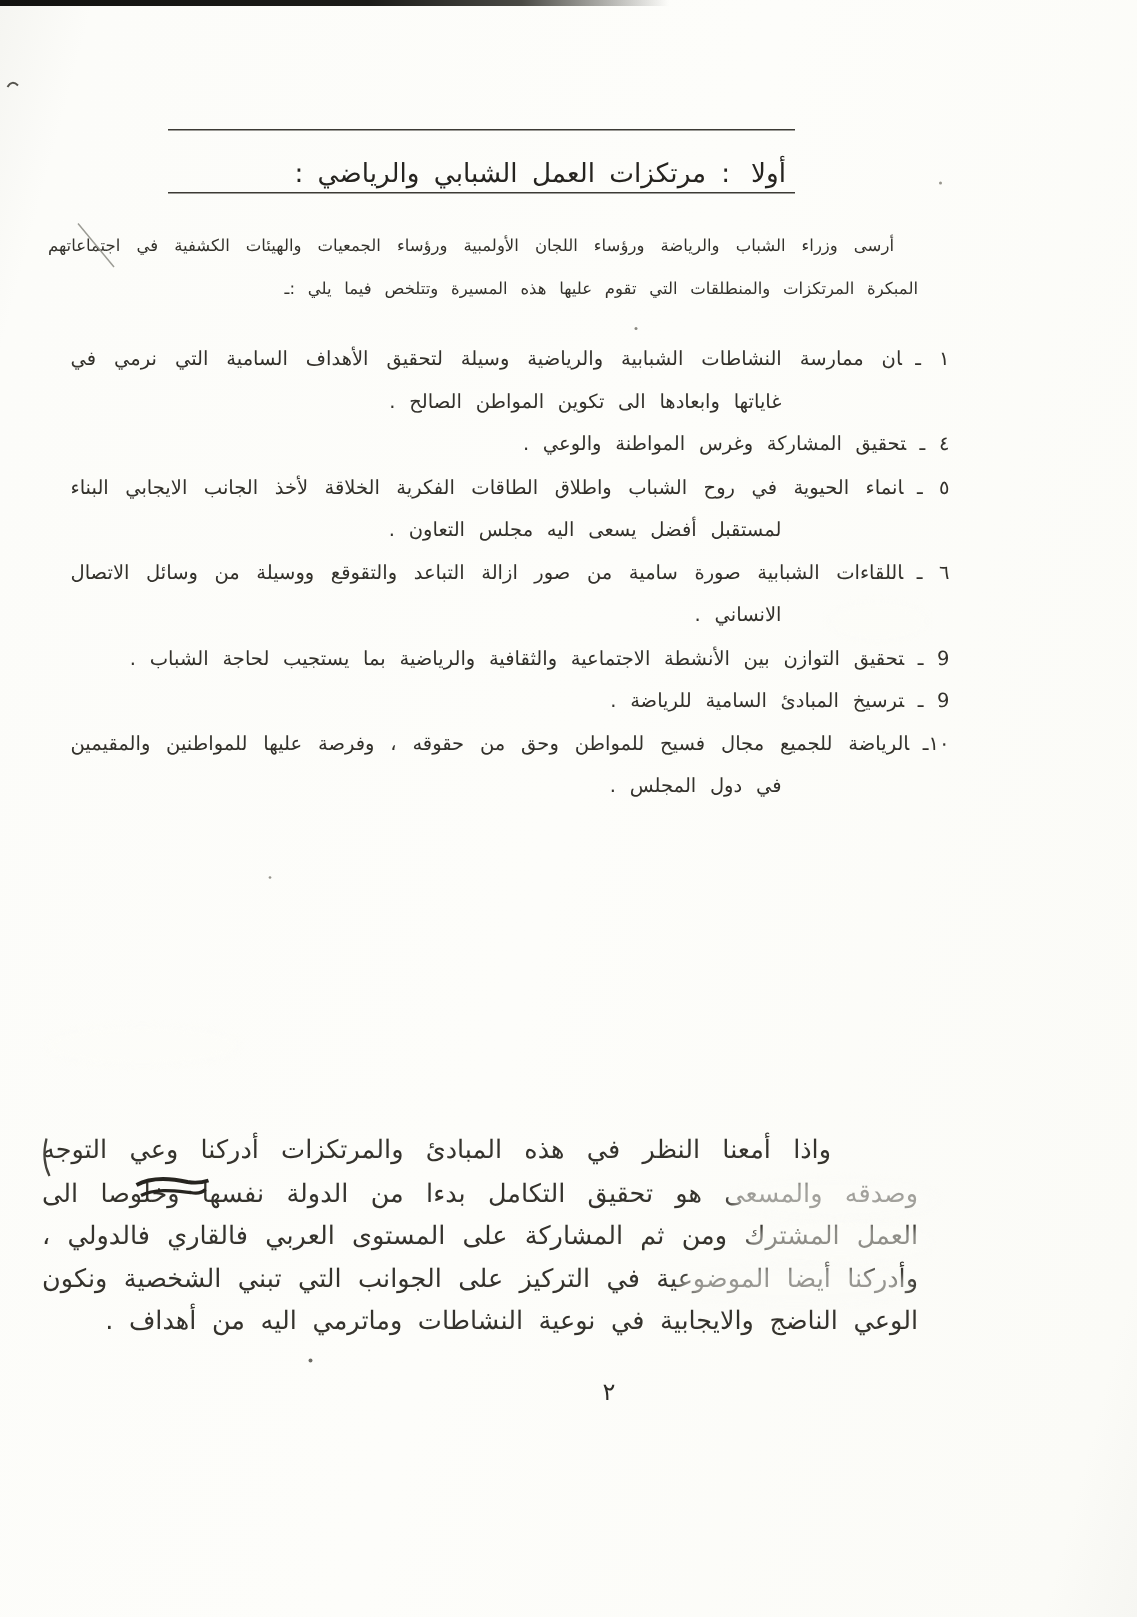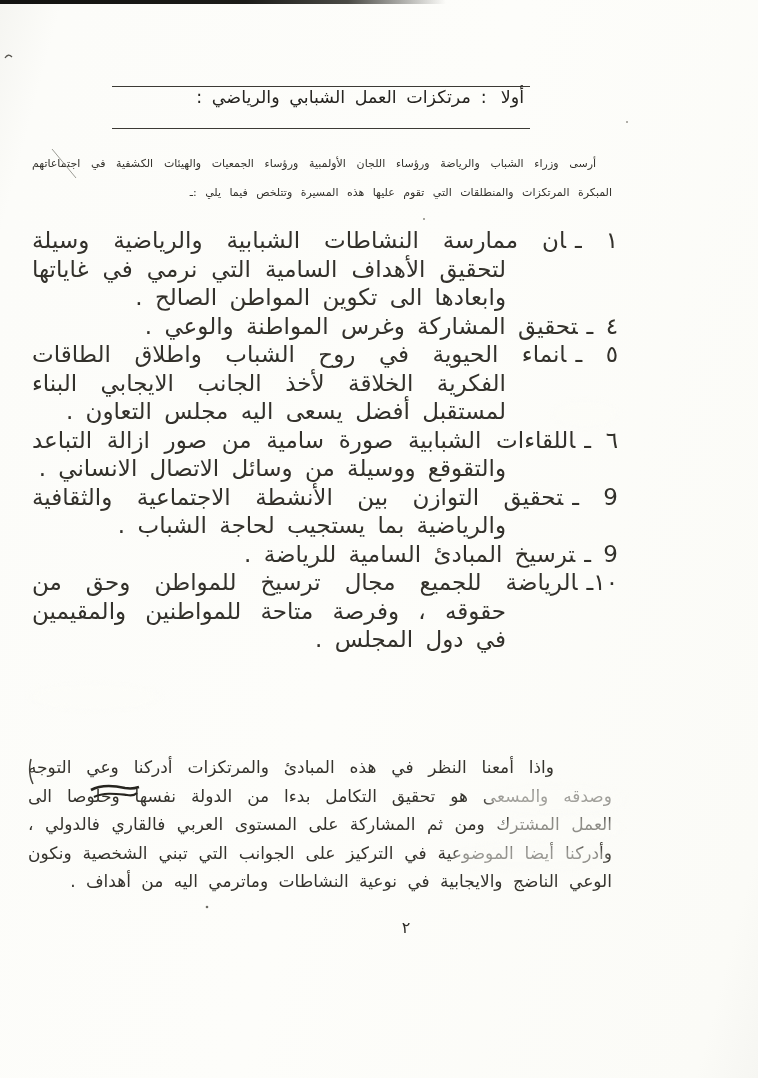--- a/index.html
+++ b/index.html
@@ -15,38 +15,38 @@
   
   .scan-edge{
     position:absolute;left:0;top:0;width:446px;height:4px;
     background:linear-gradient(to right,#121210 0%,#1c1c19 55%,#4a4a45 78%,rgba(40,40,36,0) 100%);
   }
   
   .header-box{
     position:absolute;left:112px;top:86px;width:418px;height:41px;
     border-top:1.6px solid #3c3a35;
     border-bottom:1.6px solid #3c3a35;
-    display:flex;align-items:flex-start;
+    display:flex;align-items:flex-end;
   }
   .header-title{
     width:100%;
     direction:rtl;text-align:right;
     padding:0 6px 2px 0;
     font-size:17.5px;letter-spacing:.2px;word-spacing:4px;color:#262420;
   }
   .header-title .sep{padding:0 14px 0 10px;}
   
   .opening{
     position:absolute;left:32px;top:139px;width:580px;
     font-size:11px;line-height:28.5px;word-spacing:5px;
     text-align:justify;text-indent:16px;color:#33312b;
   }
   .list{
-    position:absolute;left:32px;top:226px;width:586px;
-    font-size:23px;line-height:28.5px;word-spacing:5px;color:#33312b;
+    position:absolute;left:47px;top:226px;width:586px;
+    font-size:13px;line-height:28.5px;word-spacing:5px;color:#33312b;
   }
   .item{
     direction:rtl;text-align:justify;
     padding-right:112px;text-indent:-112px;
     margin:0;
   }
   .item .num{margin-left:9px;white-space:nowrap;}
   .closing{
     position:absolute;left:28px;top:736px;width:584px;
     font-size:17px;line-height:28.5px;word-spacing:5px;
@@ -78,21 +78,21 @@
 
   <p class="opening ar">أرسى وزراء الشباب والرياضة ورؤساء اللجان الأولمبية ورؤساء الجمعيات والهيئات الكشفية في اجتماعاتهم المبكرة المرتكزات والمنطلقات التي تقوم عليها هذه المسيرة وتتلخص فيما يلي :ـ</p>
 
   <div class="list">
     <div class="item"><span class="num">١ ـ</span><span>ان ممارسة النشاطات الشبابية والرياضية وسيلة لتحقيق الأهداف السامية التي نرمي في غاياتها وابعادها الى تكوين المواطن الصالح .</span></div>
     <div class="item"><span class="num">٤ ـ</span><span>تحقيق المشاركة وغرس المواطنة والوعي .</span></div>
     <div class="item"><span class="num">٥ ـ</span><span>انماء الحيوية في روح الشباب واطلاق الطاقات الفكرية الخلاقة لأخذ الجانب الايجابي البناء لمستقبل أفضل يسعى اليه مجلس التعاون .</span></div>
     <div class="item"><span class="num">٦ ـ</span><span>اللقاءات الشبابية صورة سامية من صور ازالة التباعد والتقوقع ووسيلة من وسائل الاتصال الانساني .</span></div>
     <div class="item"><span class="num">9 ـ</span><span>تحقيق التوازن بين الأنشطة الاجتماعية والثقافية والرياضية بما يستجيب لحاجة الشباب .</span></div>
     <div class="item"><span class="num">9 ـ</span><span>ترسيخ المبادئ السامية للرياضة .</span></div>
-    <div class="item"><span class="num">١٠ـ</span><span>الرياضة للجميع مجال ترسيخ للمواطن وحق من حقوقه ، وفرصة متاحة للمواطنين والمقيمين في دول المجلس .</span></div>
+    <div class="item"><span class="num">١٠ـ</span><span>الرياضة للجميع مجال فسيح للمواطن وحق من حقوقه ، وفرصة عليها للمواطنين والمقيمين في دول المجلس .</span></div>
   </div>
 
   <p class="closing ar">واذا أمعنا النظر في هذه المبادئ والمرتكزات أدركنا وعي التوجه وصدقه والمسعى هو تحقيق التكامل بدءا من الدولة نفسها وخلوصا الى العمل المشترك ومن ثم المشاركة على المستوى العربي فالقاري فالدولي ، وأدركنا أيضا الموضوعية في التركيز على الجوانب التي تبني الشخصية ونكون الوعي الناضج والايجابية في نوعية النشاطات وماترمي اليه من أهداف .</p>
 
   <div class="page-number">٢</div>
 
   <div class="fade f1"></div>
   <div class="fade f2"></div>
   <div class="fade f3"></div>
   <div class="fade f4"></div>

